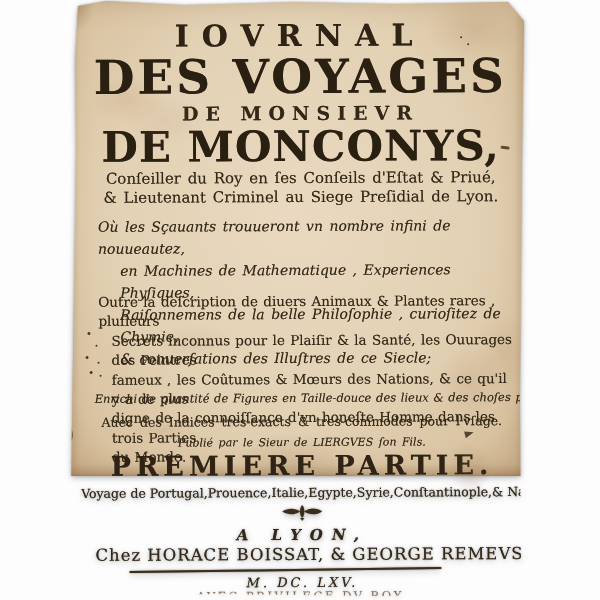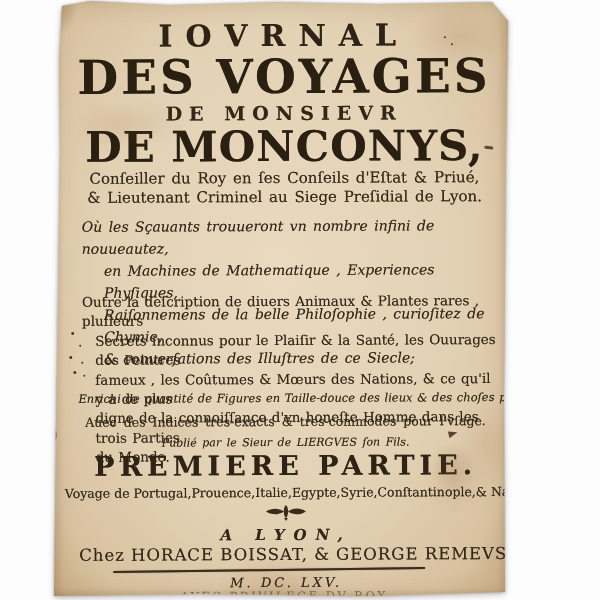--- a/index.html
+++ b/index.html
@@ -3,21 +3,21 @@
 <meta charset="utf-8">
 <style>
   html,body{margin:0;padding:0;}
   body{
     width:600px;height:600px;overflow:hidden;
     background:#fdfdfd;
     font-family:"DejaVu Serif","Liberation Serif",serif;
     position:relative;
   }
   .page-wrap{
-    position:absolute;left:48px;top:0;width:462px;height:600px;
+    position:absolute;left:64px;top:0;width:462px;height:476px;
     filter:drop-shadow(0 2px 3px rgba(0,0,0,0.22)) drop-shadow(0 0 1px rgba(0,0,0,0.25));
   }
   .page{
     position:absolute;inset:0;
     clip-path:polygon(
       14px 6px, 42px 1px, 120px 5px, 230px 2px, 330px 4px, 444px 2px,
       460px 21px, 458px 160px, 456px 400px, 457px 592px,
       320px 596px, 150px 594px, 6px 596px,
       8px 420px, 12px 150px, 11px 60px);
     background:

